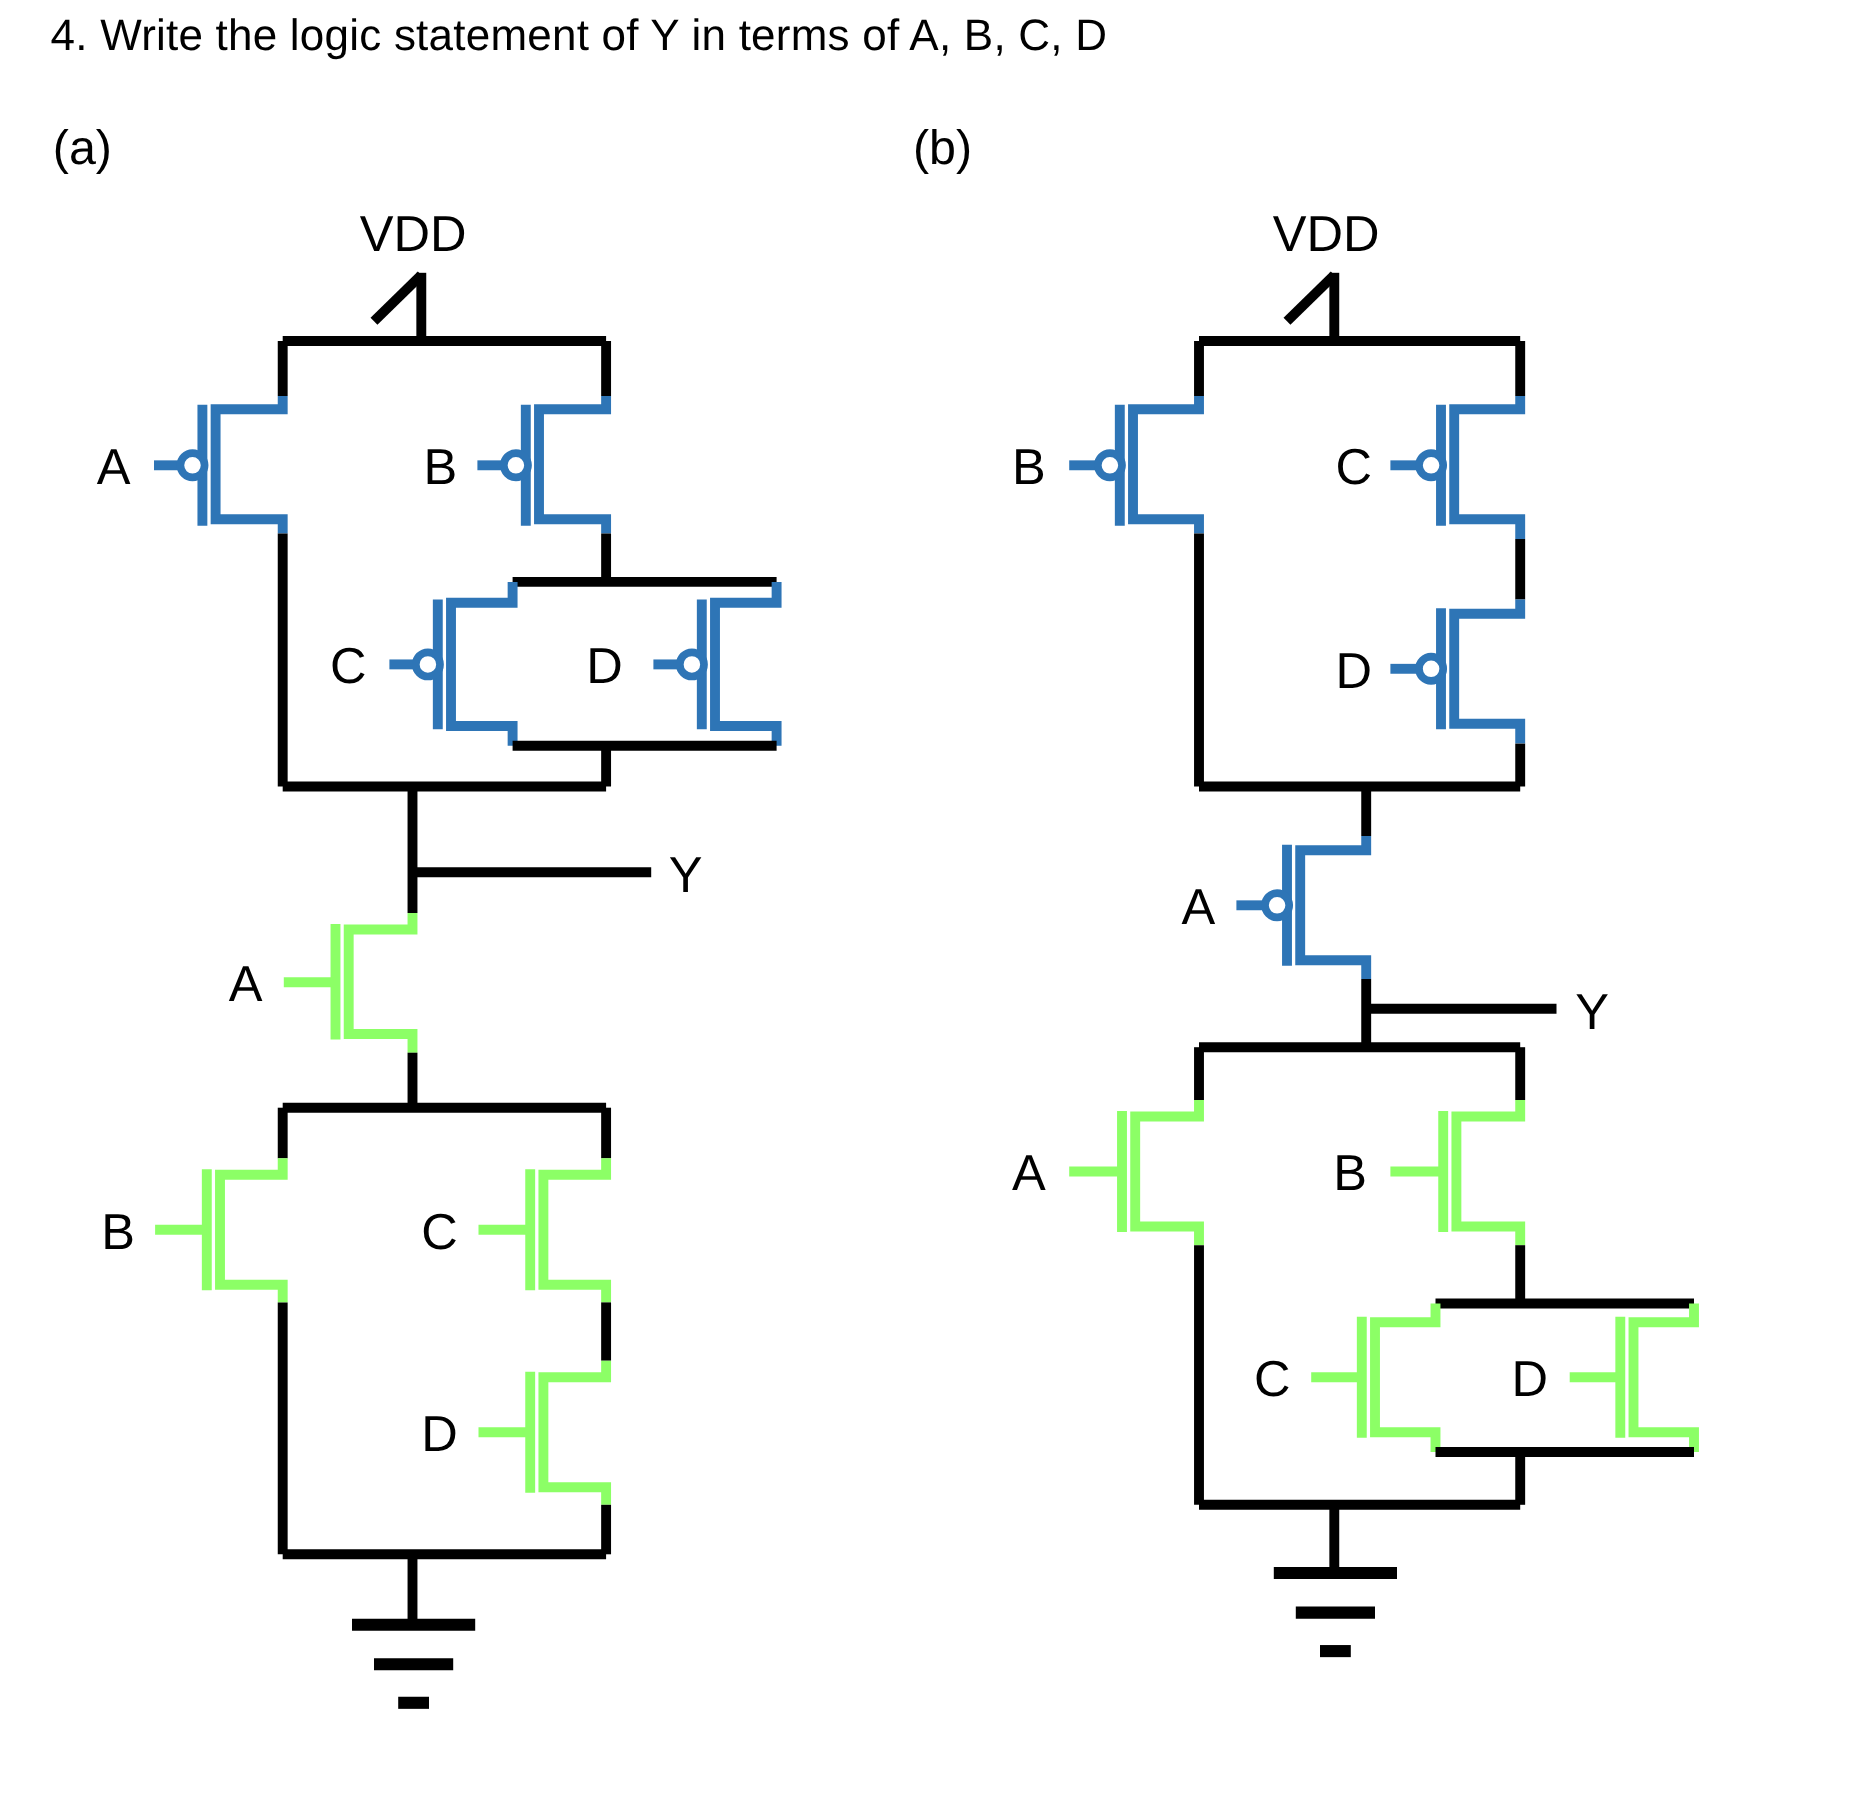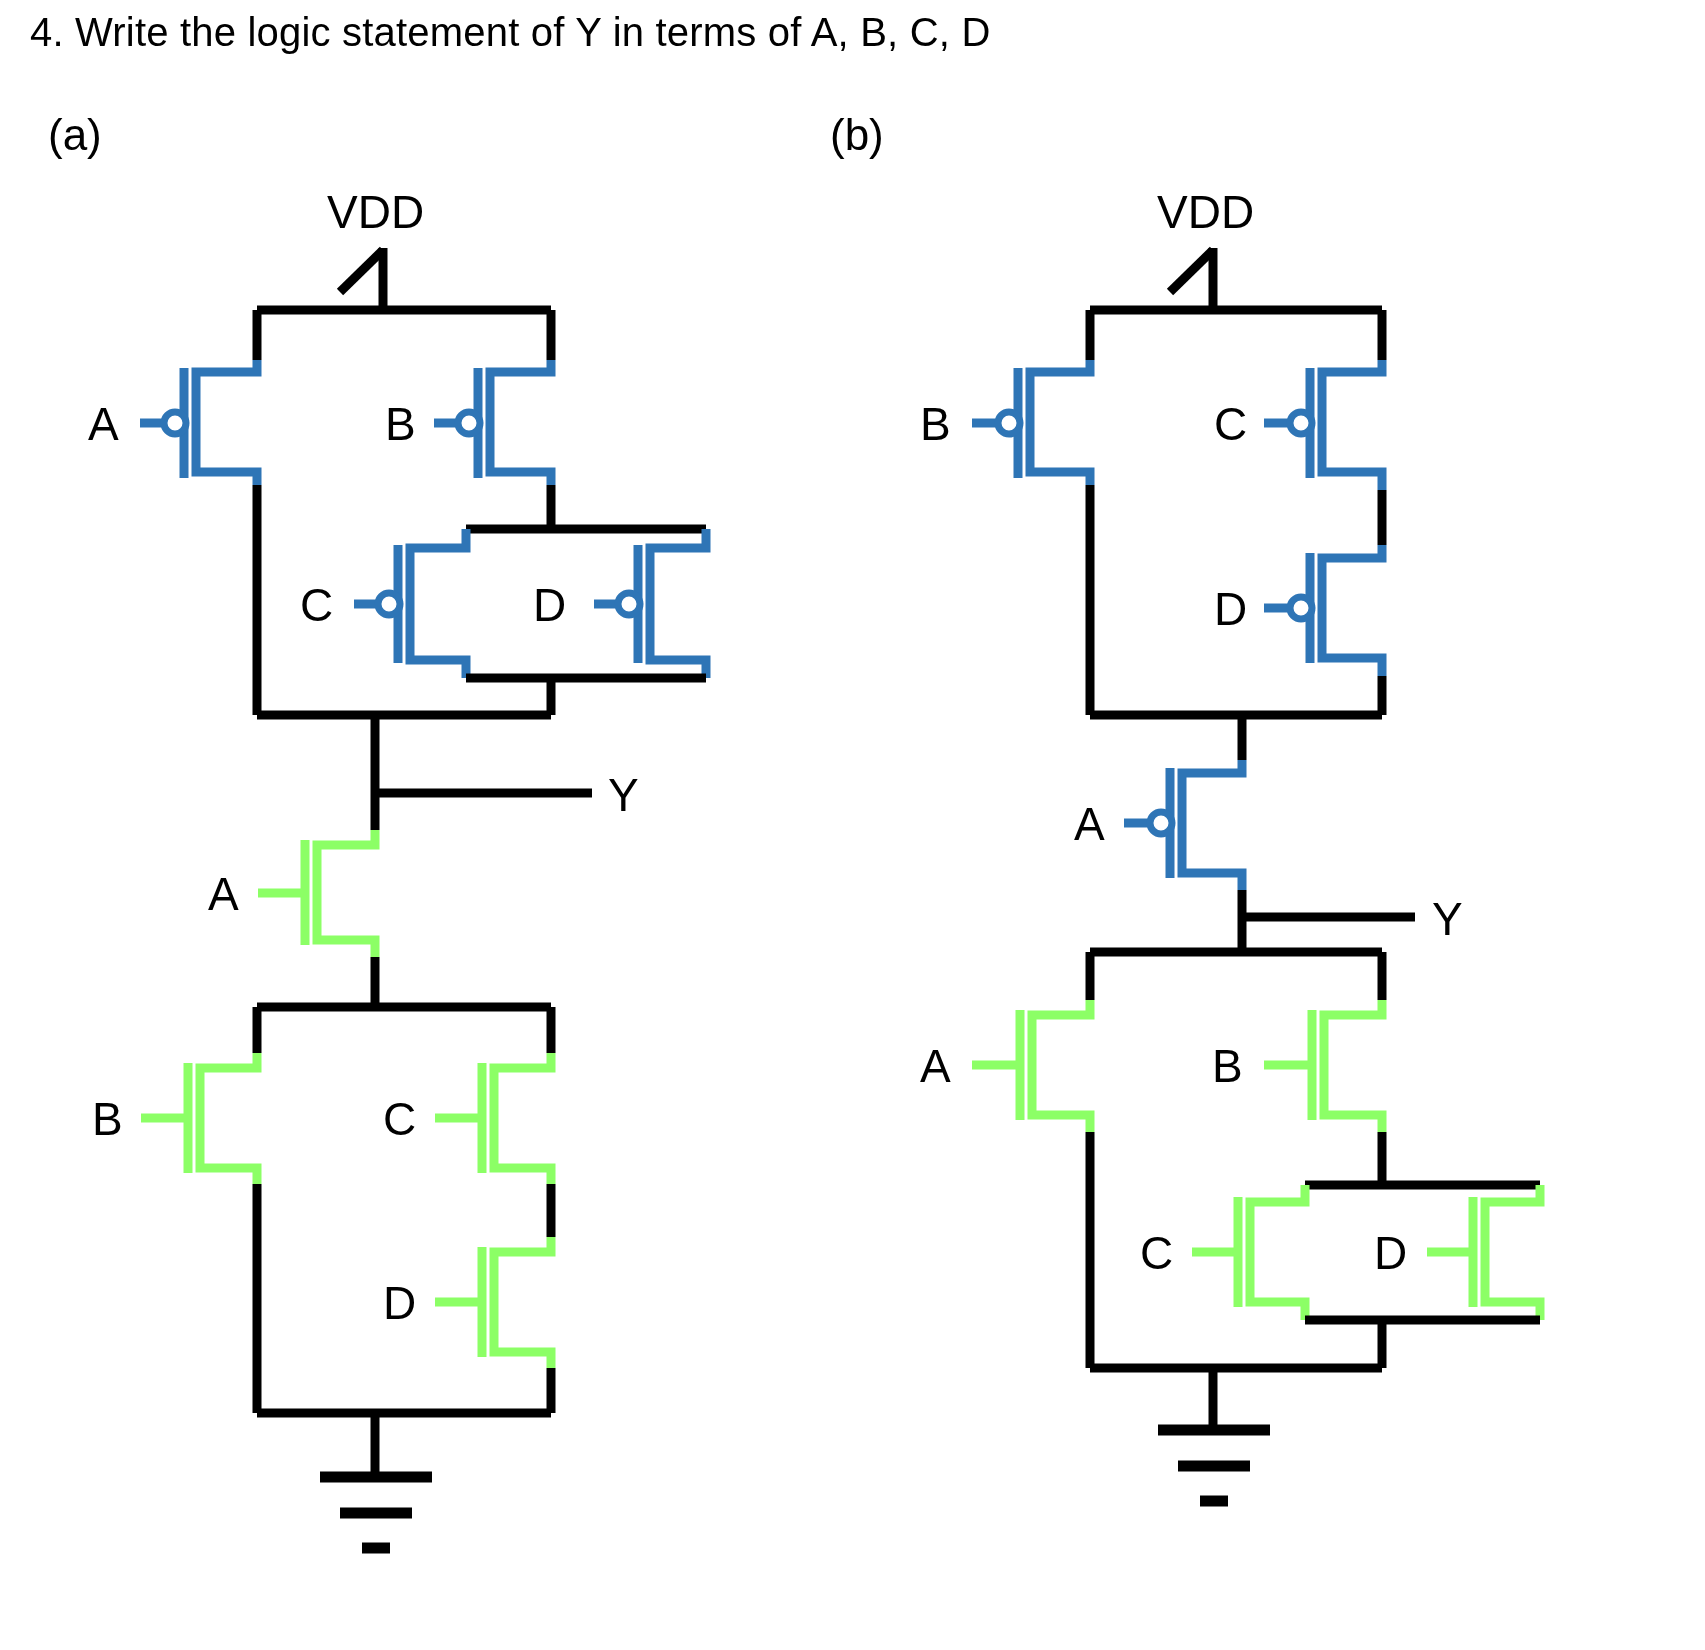--- a/index.html
+++ b/index.html
@@ -1,18 +1,18 @@
 <!DOCTYPE html>
 <html><head>
 <meta charset="utf-8">
 <style>
   html,body{margin:0;padding:0;background:#ffffff;}
   body{width:1705px;height:1650px;font-family:"Liberation Sans",sans-serif;color:#000;overflow:hidden;}
   #root{position:relative;width:1705px;height:1650px;}
-  .q-title{position:absolute;left:30px;top:10px;font-size:40px;letter-spacing:0.2px;white-space:nowrap;}
+  .q-title{position:absolute;left:46px;top:10px;font-size:40px;letter-spacing:0.2px;white-space:nowrap;}
   .panel-label{position:absolute;font-size:44px;}
   #label-a{left:48px;top:110px;}
   #label-b{left:830px;top:110px;}
   svg{position:absolute;left:0;top:0;width:1705px;height:1650px;}
   text{font-family:"Liberation Sans",sans-serif;font-size:46px;fill:#000;}
   .w-blk{stroke:#000000;stroke-width:9;fill:none;stroke-linecap:butt;}
   .w-pmos{stroke:#2E75B6;stroke-width:9;fill:none;stroke-linecap:butt;}
   .w-nmos{stroke:#8CFF66;stroke-width:9;fill:none;stroke-linecap:butt;}
   .bub-p{stroke:#2E75B6;stroke-width:7;fill:#ffffff;}
   .gnd{stroke:#000000;fill:none;stroke-linecap:butt;}

